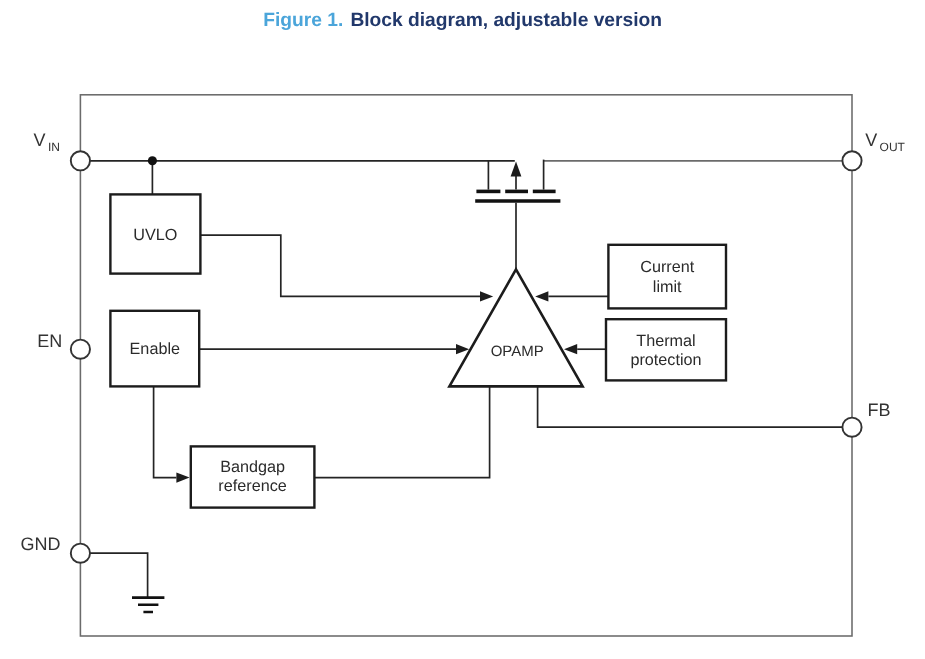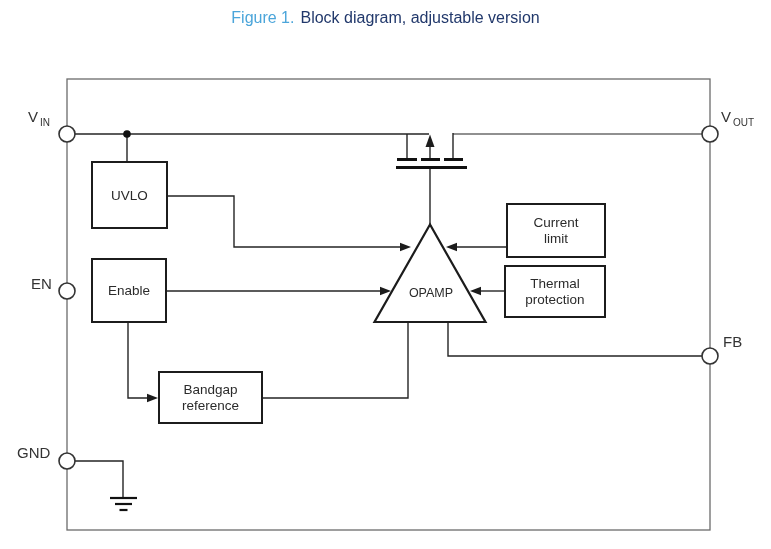--- a/index.html
+++ b/index.html
@@ -9,21 +9,21 @@
     --outline-gray:#6B6B6B;
   }
   html,body{margin:0;padding:0;}
   body{
     width:771px;height:549px;background:#ffffff;
     font-family:"Liberation Sans", sans-serif;
     position:relative;overflow:hidden;
   }
   .title{
     position:absolute;top:9px;left:0;width:771px;
-    text-align:center;font-size:16px;font-weight:normal;
+    text-align:center;font-size:16px;font-weight:bold;
   }
   .title .fig{color:var(--figure-label-blue);margin-right:6px;}
   .title .txt{color:var(--title-navy);}
   svg{position:absolute;top:0;left:0;}
   .wire{stroke:var(--line-dark);stroke-width:1.4;fill:none;}
   .wire-gray{stroke:var(--outline-gray);stroke-width:1.4;fill:none;}
   .outerbox{stroke:var(--outline-gray);stroke-width:1.3;fill:none;}
   .blockrect{fill:#ffffff;stroke:#1c1c1c;stroke-width:2;}
   .tri{fill:#ffffff;stroke:#1c1c1c;stroke-width:2.2;}
   .thickbar{stroke:#111111;stroke-width:3;fill:none;}

